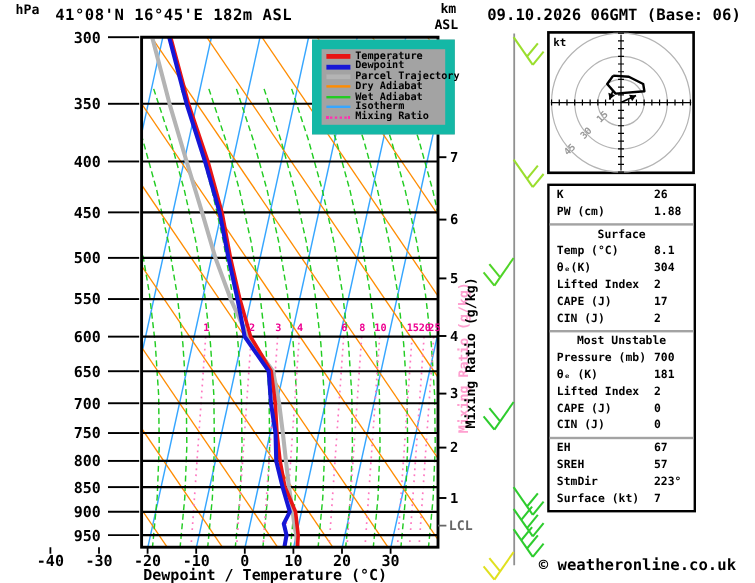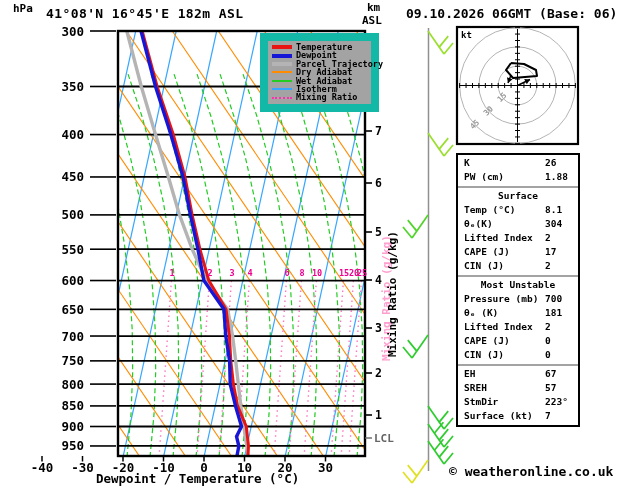--- a/index.html
+++ b/index.html
@@ -6,21 +6,21 @@
   body{position:relative;width:629px;height:486px;background:#fff;overflow:hidden;
        font-family:"DejaVu Sans Mono","Liberation Mono",monospace;font-weight:bold;color:#000}
   svg text{font-family:"DejaVu Sans Mono","Liberation Mono",monospace;font-weight:bold}
   #chart-svg{position:absolute;left:0;top:0}
   .abs{position:absolute;white-space:pre;color:#000}
   #hpa-label{left:13px;top:2px;font-size:11px}
   #station-title{left:46px;top:6px;font-size:13px;letter-spacing:.4px}
   #km-label{left:367px;top:1px;font-size:11px}
   #asl-label{left:362px;top:14px;font-size:11px}
   #datetime-title{left:406px;top:6px;font-size:13px}
-  #x-axis-label{left:96px;top:471px;width:250px;text-align:left;font-size:12.5px}
+  #x-axis-label{left:96px;top:471px;width:250px;text-align:center;font-size:12.5px}
   #mix-label-black{left:386px;top:357px;font-size:11px;transform:rotate(-90deg);transform-origin:0 0}
   #mix-label-pink{left:380px;top:361px;font-size:11px;color:#ffa0d0;transform:rotate(-90deg);transform-origin:0 0}
   #copyright{left:449px;top:464px;font-size:13px}
   #legend{position:absolute;left:260px;top:33px;width:119px;background:#a3a3a3;border:8px solid #14b8a6;
           box-sizing:border-box;padding:2px 0 2px 4px;z-index:5}
   .lrow{display:flex;align-items:center;height:8.4px;line-height:8.4px;font-size:8.5px;white-space:pre}
   .lswatch{width:20px;margin-right:4px;flex:none}
   #stats-panel{position:absolute;left:456px;top:153px;width:124px;background:#fff;
                border:2px solid #000;box-sizing:border-box;font-size:9.5px}
   .sec{border-top:2px solid #a3a3a3;padding:1px 0 2px}

